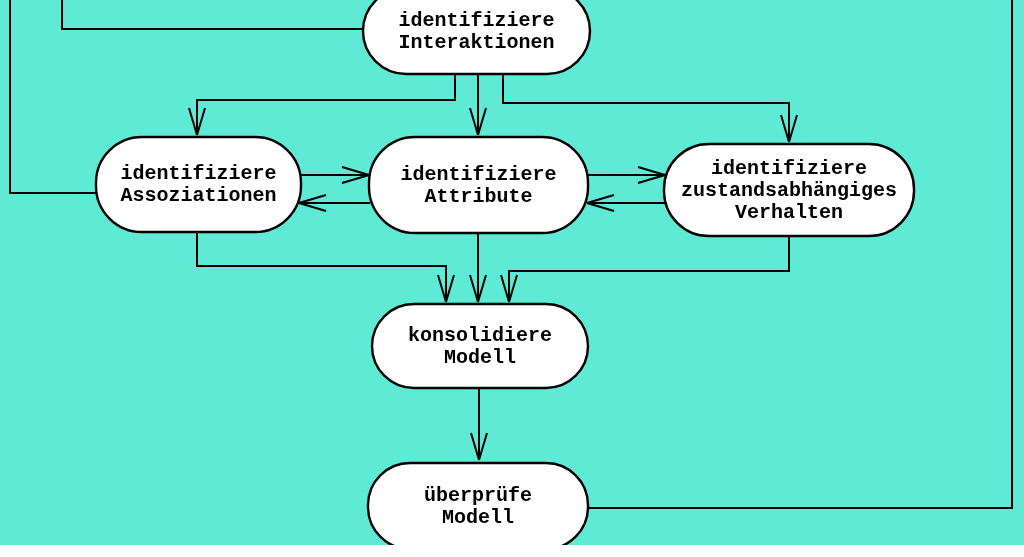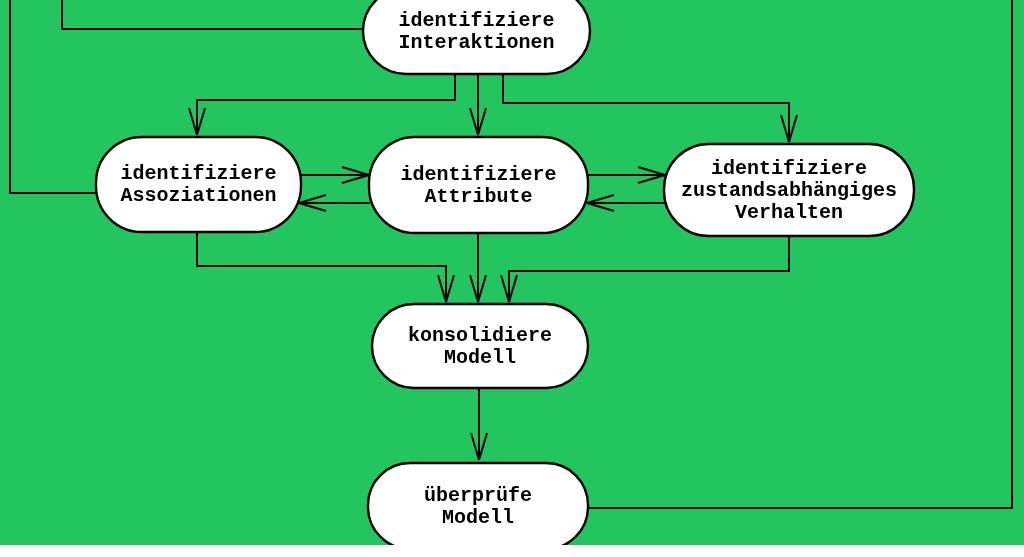--- a/index.html
+++ b/index.html
@@ -4,21 +4,21 @@
 <style>
   html, body {
     margin: 0;
     padding: 0;
     background: #ffffff;
   }
   .canvas {
     position: relative;
     width: 1024px;
     height: 545px;
-    background: #22c55e;
+    background: #5eead4;
     overflow: hidden;
   }
   svg { display: block; }
   .edge {
     fill: none;
     stroke: #000000;
     stroke-width: 2;
     stroke-linecap: butt;
     stroke-linejoin: miter;
   }

